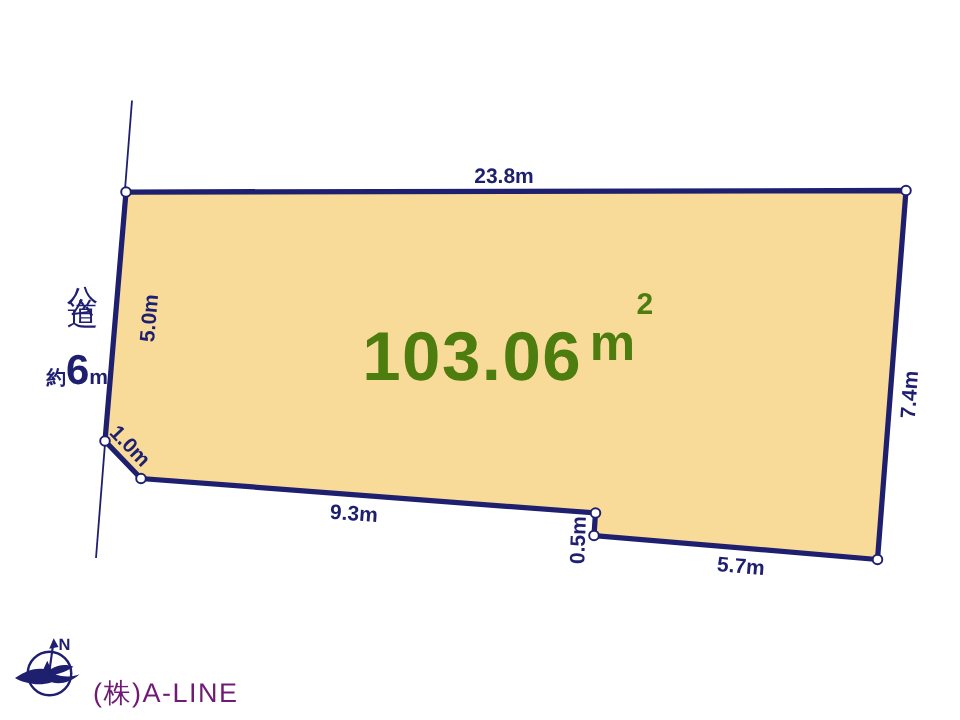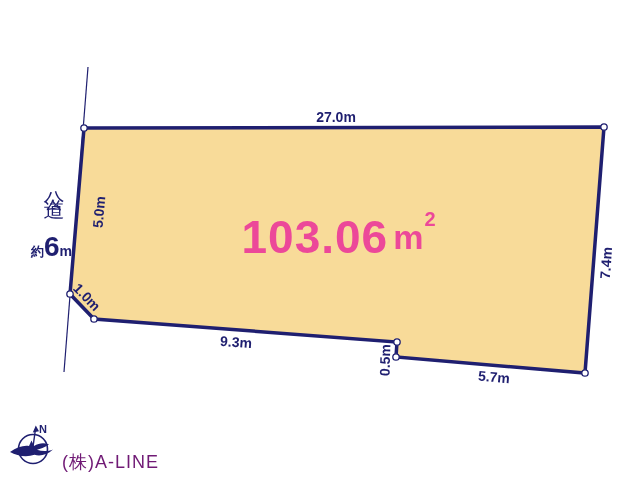--- a/index.html
+++ b/index.html
@@ -11,21 +11,21 @@
   svg{position:absolute;left:0;top:0;}
   .plot-shape{stroke:#1f1f70;stroke-width:3.5;stroke-linejoin:miter;}
   .road-line{stroke:#1f1f70;stroke-width:1.2;}
   .vertex{fill:#ffffff;stroke:#1f1f70;stroke-width:1.3;}
   .dim{
     position:absolute;color:#1f1f70;font-size:14px;font-weight:bold;
     white-space:nowrap;transform-origin:center center;
   }
   .area-label{
     position:absolute;left:338px;top:237px;transform:translate(-50%,-50%);
-    color:#ec4899;white-space:nowrap;display:flex;align-items:center;
+    color:#4d7c0f;white-space:nowrap;display:flex;align-items:flex-start;
   }
   .area-value{font-size:46px;font-weight:bold;letter-spacing:1px;}
   .area-unit{font-size:34px;font-weight:bold;margin-left:5px;}
   .area-sup{font-size:20px;font-weight:bold;position:relative;top:-18px;left:1px;}
   .road-name{
     position:absolute;left:44px;top:174px;color:#1f1f70;font-size:21px;
     writing-mode:vertical-rl;text-orientation:upright;letter-spacing:9px;
     line-height:1;white-space:nowrap;
   }
   .road-width{
@@ -55,21 +55,21 @@
     <polygon class="plot-shape" points="84,128 604,127 585,373 396,357 397,342 94,319 70,294" fill="#f8db99"></polygon>
     <circle class="vertex" cx="84" cy="128" r="3.2"></circle>
     <circle class="vertex" cx="604" cy="127" r="3.2"></circle>
     <circle class="vertex" cx="585" cy="373" r="3.2"></circle>
     <circle class="vertex" cx="396" cy="357" r="3.2"></circle>
     <circle class="vertex" cx="397" cy="342" r="3.2"></circle>
     <circle class="vertex" cx="94" cy="319" r="3.2"></circle>
     <circle class="vertex" cx="70" cy="294" r="3.2"></circle>
   </svg>
 
-  <div class="dim" style="left:336px;top:117px;transform:translate(-50%,-50%);">27.0m</div>
+  <div class="dim" style="left:336px;top:117px;transform:translate(-50%,-50%);">23.8m</div>
 
   <div class="dim" style="left:99px;top:212px;transform:translate(-50%,-50%) rotate(-85deg);">5.0m</div>
 
   <div class="dim" style="left:87px;top:297px;transform:translate(-50%,-50%) rotate(46deg);">1.0m</div>
 
   <div class="dim" style="left:236px;top:342px;transform:translate(-50%,-50%) rotate(4deg);">9.3m</div>
 
   <div class="dim" style="left:385px;top:360px;transform:translate(-50%,-50%) rotate(-88deg);">0.5m</div>
 
   <div class="dim" style="left:494px;top:377px;transform:translate(-50%,-50%) rotate(5deg);">5.7m</div>

